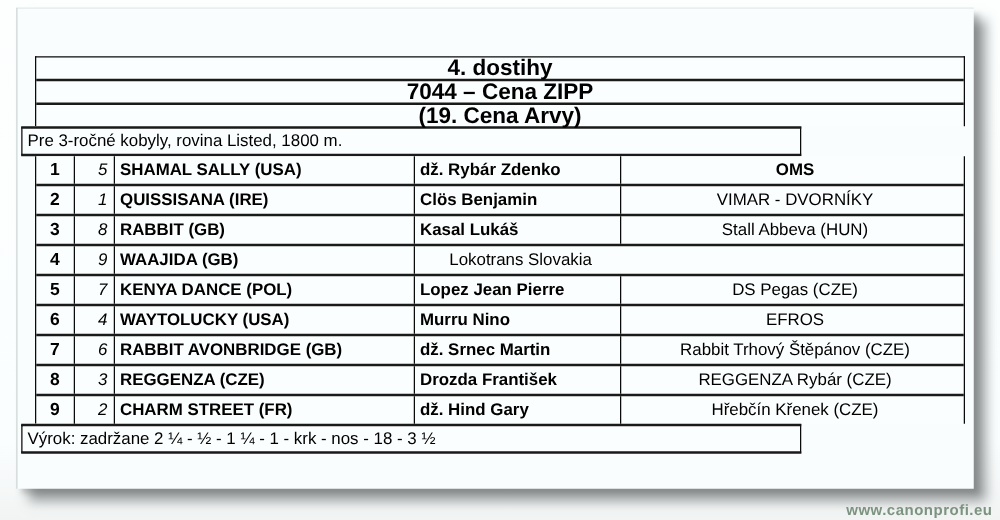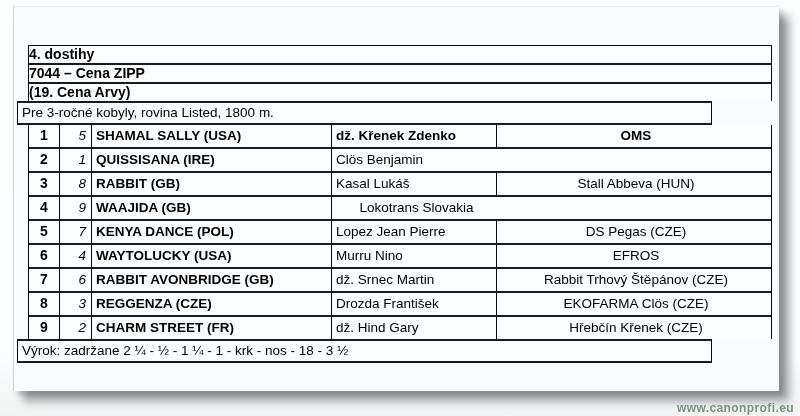--- a/index.html
+++ b/index.html
@@ -30,28 +30,28 @@
     margin: 38px 0 0 14px;
     width: 744px;
     border: 1px solid #0a0a0a;
     border-bottom: none;
     background: #fbfefe;
   }
   .title-row {
     height: 19px;
     line-height: 17px;
     border-bottom: 2px solid #1a1a1a;
-    text-align: left;
+    text-align: center;
     font-weight: bold;
-    font-size: 14px;
+    font-size: 18px;
   }
   .title-row:last-child { border-bottom: none; height: 17px; }
   .wide-row {
     margin-left: 3px;
-    width: 695px;
+    width: 624px;
     border: 1px solid #0a0a0a;
     border-top: 2px solid #1a1a1a;
     border-bottom: 2px solid #1a1a1a;
     background: #fbfefe;
     font-size: 13.5px;
     height: 24px;
     line-height: 20px;
     padding-left: 4px;
     white-space: nowrap;
     overflow: hidden;
@@ -74,21 +74,21 @@
     border-right: 1px solid #0a0a0a;
     font-size: 13.5px;
     line-height: 21px;
     white-space: nowrap;
     overflow: hidden;
   }
   .cell:last-child { border-right: none; }
   .rank  { font-weight: bold; text-align: center; font-size: 14px; }
   .draw  { font-style: italic; text-align: right; padding-right: 5px; }
   .horse { font-weight: bold; padding-left: 4px; }
-  .jockey{ padding-left: 4px; }
+  .jockey{ padding-left: 4px; font-weight: bold; }
   .owner { padding-left: 4px; text-align: center; }
   .row.winner .jockey, .row.winner .owner { font-weight: bold; }
   .watermark {
     position: absolute;
     right: 6px;
     bottom: 1px;
     font-size: 12px;
     font-weight: bold;
     letter-spacing: 0.4px;
     color: #7b937f;
@@ -106,28 +106,29 @@
       <div class="title-row">(19. Cena Arvy)</div>
     </div>
 
     <div class="wide-row">Pre 3-ročné kobyly, rovina Listed, 1800 m.</div>
 
     <div class="results">
         <div class="row winner">
     <div class="cell rank">1</div>
     <div class="cell draw">5</div>
     <div class="cell horse">SHAMAL SALLY (USA)</div>
-    <div class="cell jockey">dž. Křenek Zdenko</div>
+    <div class="cell jockey">dž. Rybár Zdenko</div>
     <div class="cell owner">OMS</div>
   </div>
         <div class="row">
     <div class="cell rank">2</div>
     <div class="cell draw">1</div>
     <div class="cell horse">QUISSISANA (IRE)</div>
     <div class="cell jockey">Clös Benjamin</div>
+    <div class="cell owner">VIMAR - DVORNÍKY</div>
   </div>
         <div class="row">
     <div class="cell rank">3</div>
     <div class="cell draw">8</div>
     <div class="cell horse">RABBIT (GB)</div>
     <div class="cell jockey">Kasal Lukáš</div>
     <div class="cell owner">Stall Abbeva (HUN)</div>
   </div>
         <div class="row">
     <div class="cell rank">4</div>
@@ -154,21 +155,21 @@
     <div class="cell draw">6</div>
     <div class="cell horse">RABBIT AVONBRIDGE (GB)</div>
     <div class="cell jockey">dž. Srnec Martin</div>
     <div class="cell owner">Rabbit Trhový Štěpánov (CZE)</div>
   </div>
         <div class="row">
     <div class="cell rank">8</div>
     <div class="cell draw">3</div>
     <div class="cell horse">REGGENZA (CZE)</div>
     <div class="cell jockey">Drozda František</div>
-    <div class="cell owner">EKOFARMA Clös (CZE)</div>
+    <div class="cell owner">REGGENZA Rybár (CZE)</div>
   </div>
         <div class="row">
     <div class="cell rank">9</div>
     <div class="cell draw">2</div>
     <div class="cell horse">CHARM STREET (FR)</div>
     <div class="cell jockey">dž. Hind Gary</div>
     <div class="cell owner">Hřebčín Křenek (CZE)</div>
   </div>
       </div>
 

